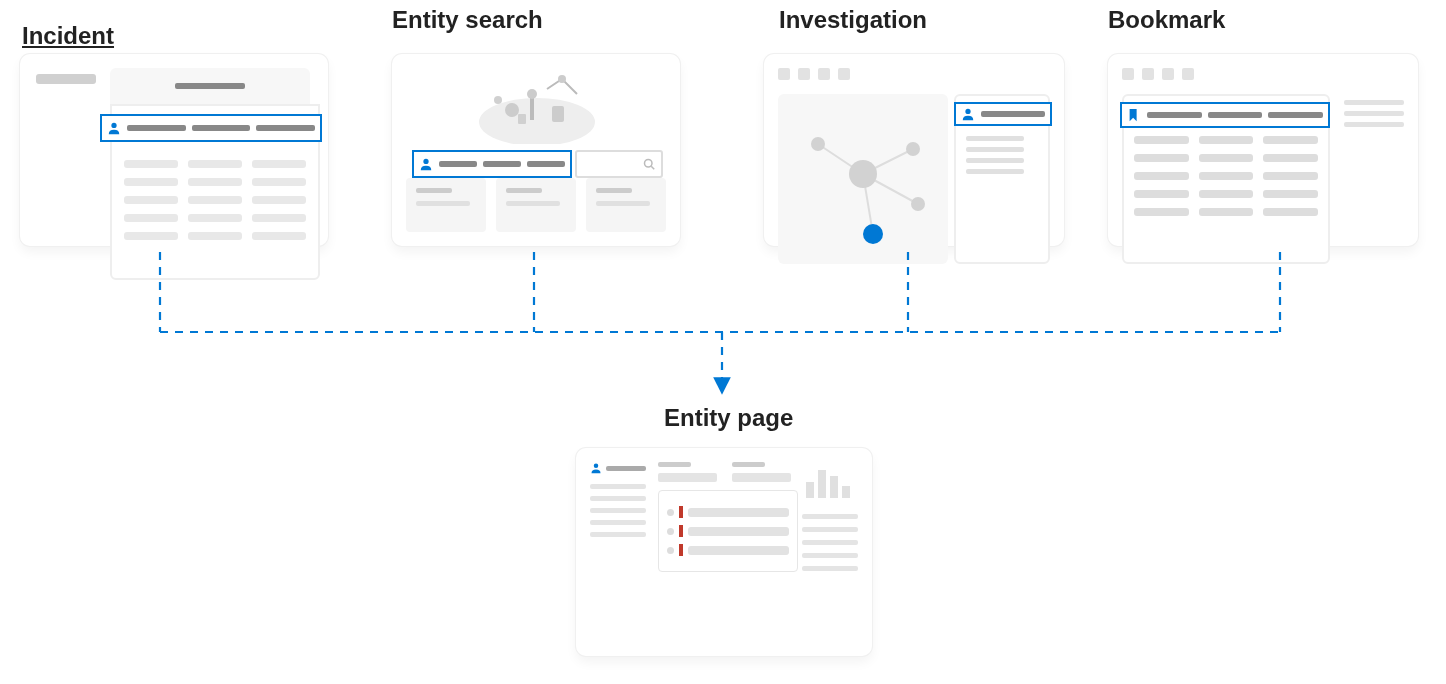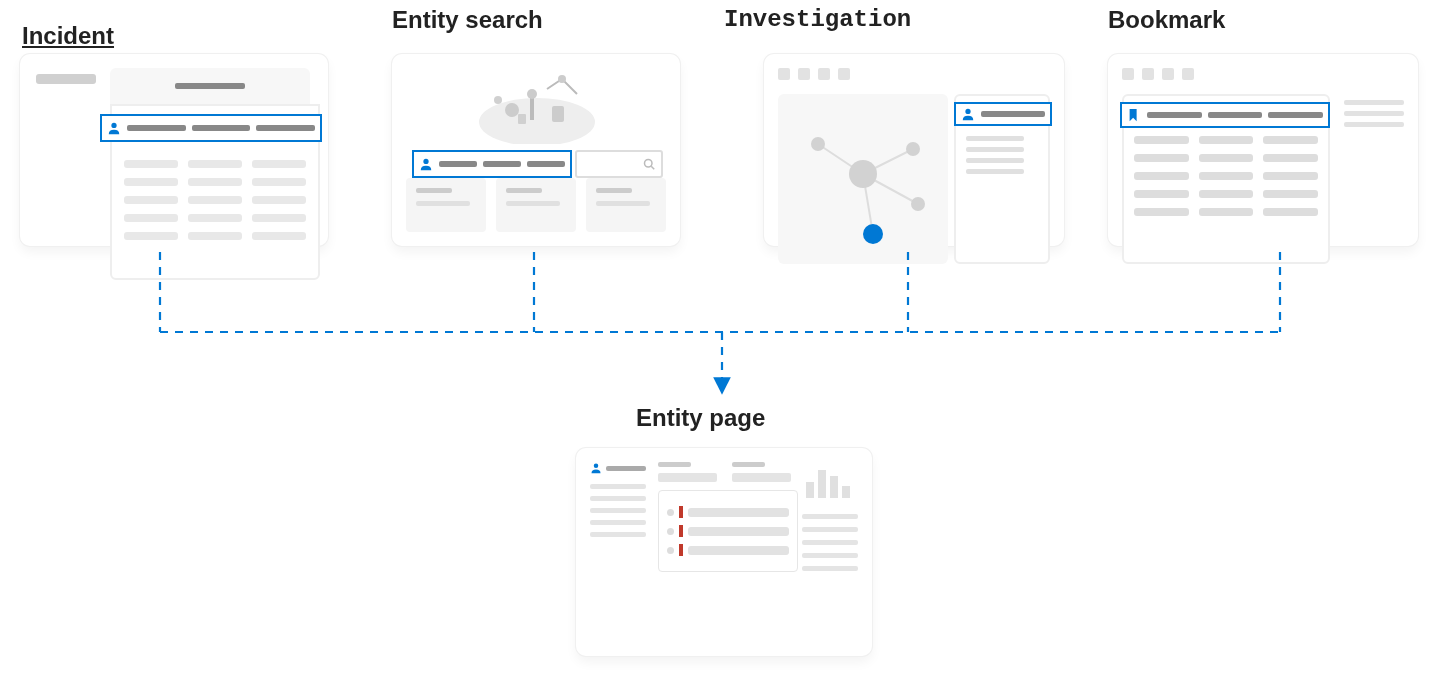--- a/index.html
+++ b/index.html
@@ -80,23 +80,23 @@
   .connector {
     position: absolute;
     pointer-events: none;
   }
 </style>
 </head>
 <body>
 
 <div class="card-label" style="left:22px; top:22px;text-decoration:underline;">Incident</div>
 <div class="card-label" style="left:392px; top:6px;text-align:right;">Entity search</div>
-<div class="card-label" style="left:724px; top:6px;font-family:Liberation Mono, monospace;">Investigation</div>
+<div class="card-label" style="left:779px; top:6px;">Investigation</div>
 <div class="card-label" style="left:1108px; top:6px;">Bookmark</div>
-<div class="card-label" style="left:636px; top:404px;">Entity page</div>
+<div class="card-label" style="left:664px; top:404px;">Entity page</div>
 
 <div id="incident-thumb" class="thumb" style="left:20px; top:54px; width:308px; height:192px;">
   <div class="sidebar"></div>
   <div class="header">
     <div style="width:70px;height:6px;" class="grey-bar-dk"></div>
   </div>
   <div class="panel">
     <div style="height:30px;"></div>
     <div class="row">
         <div class="cell"></div>

